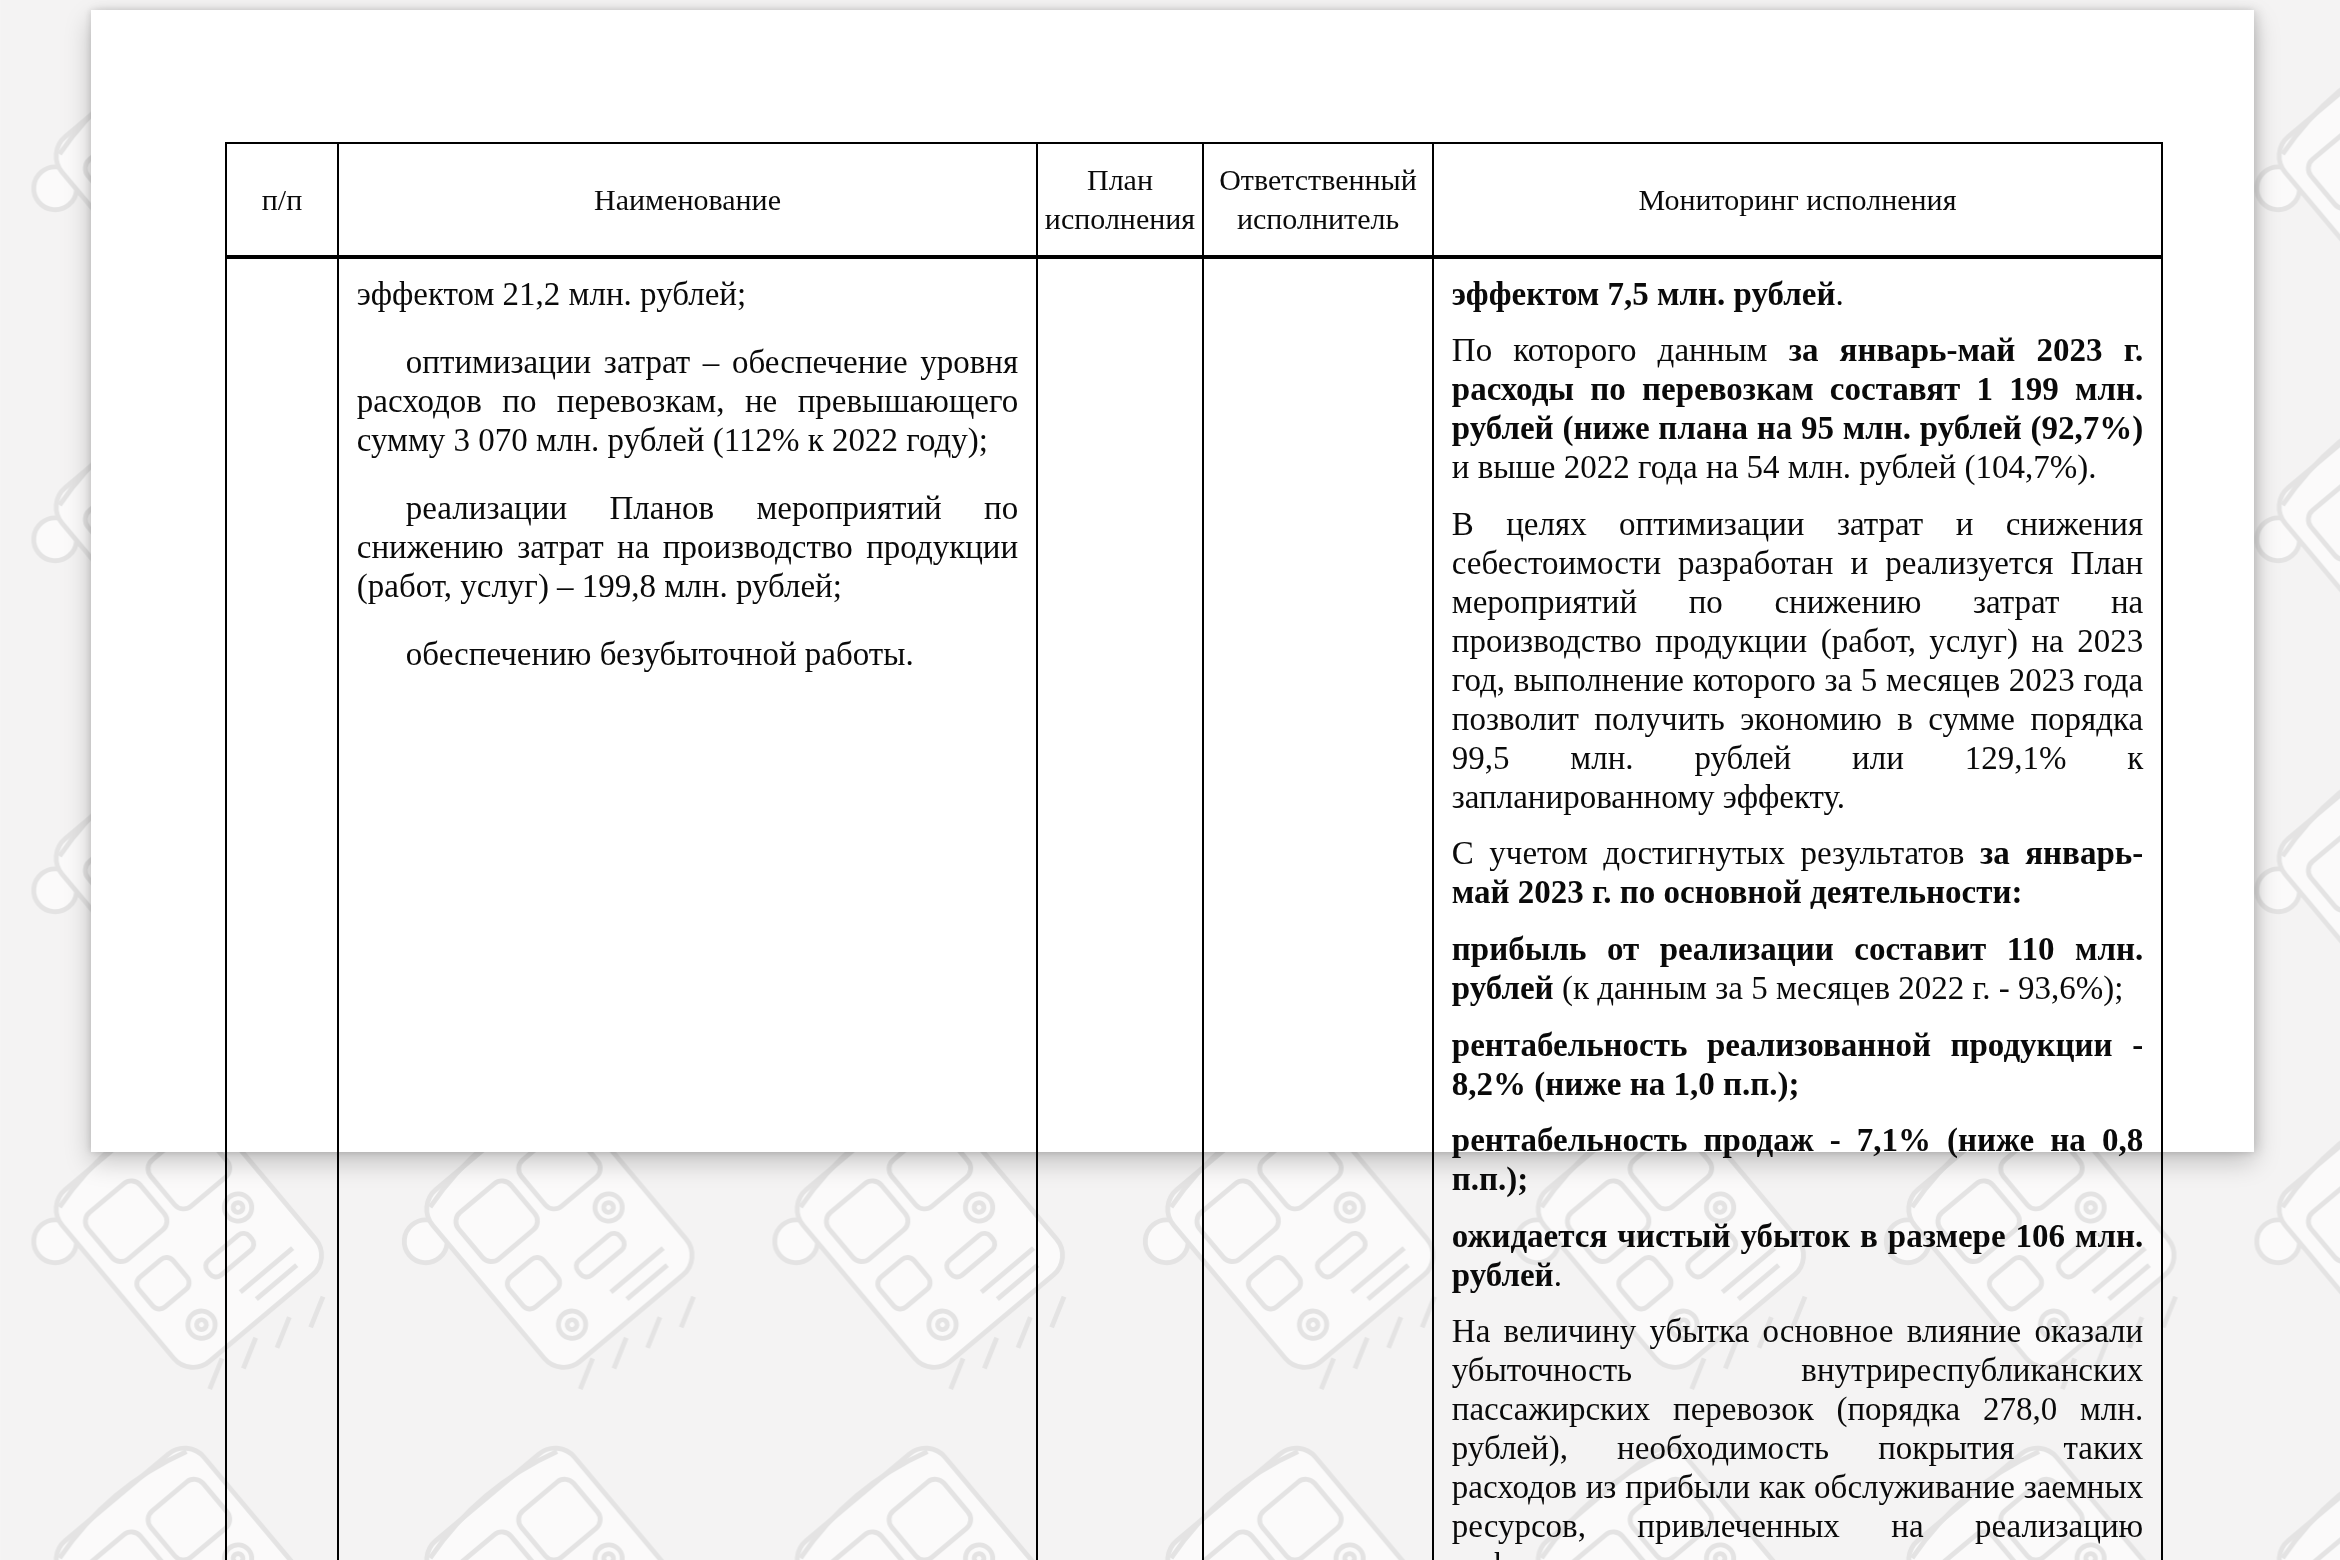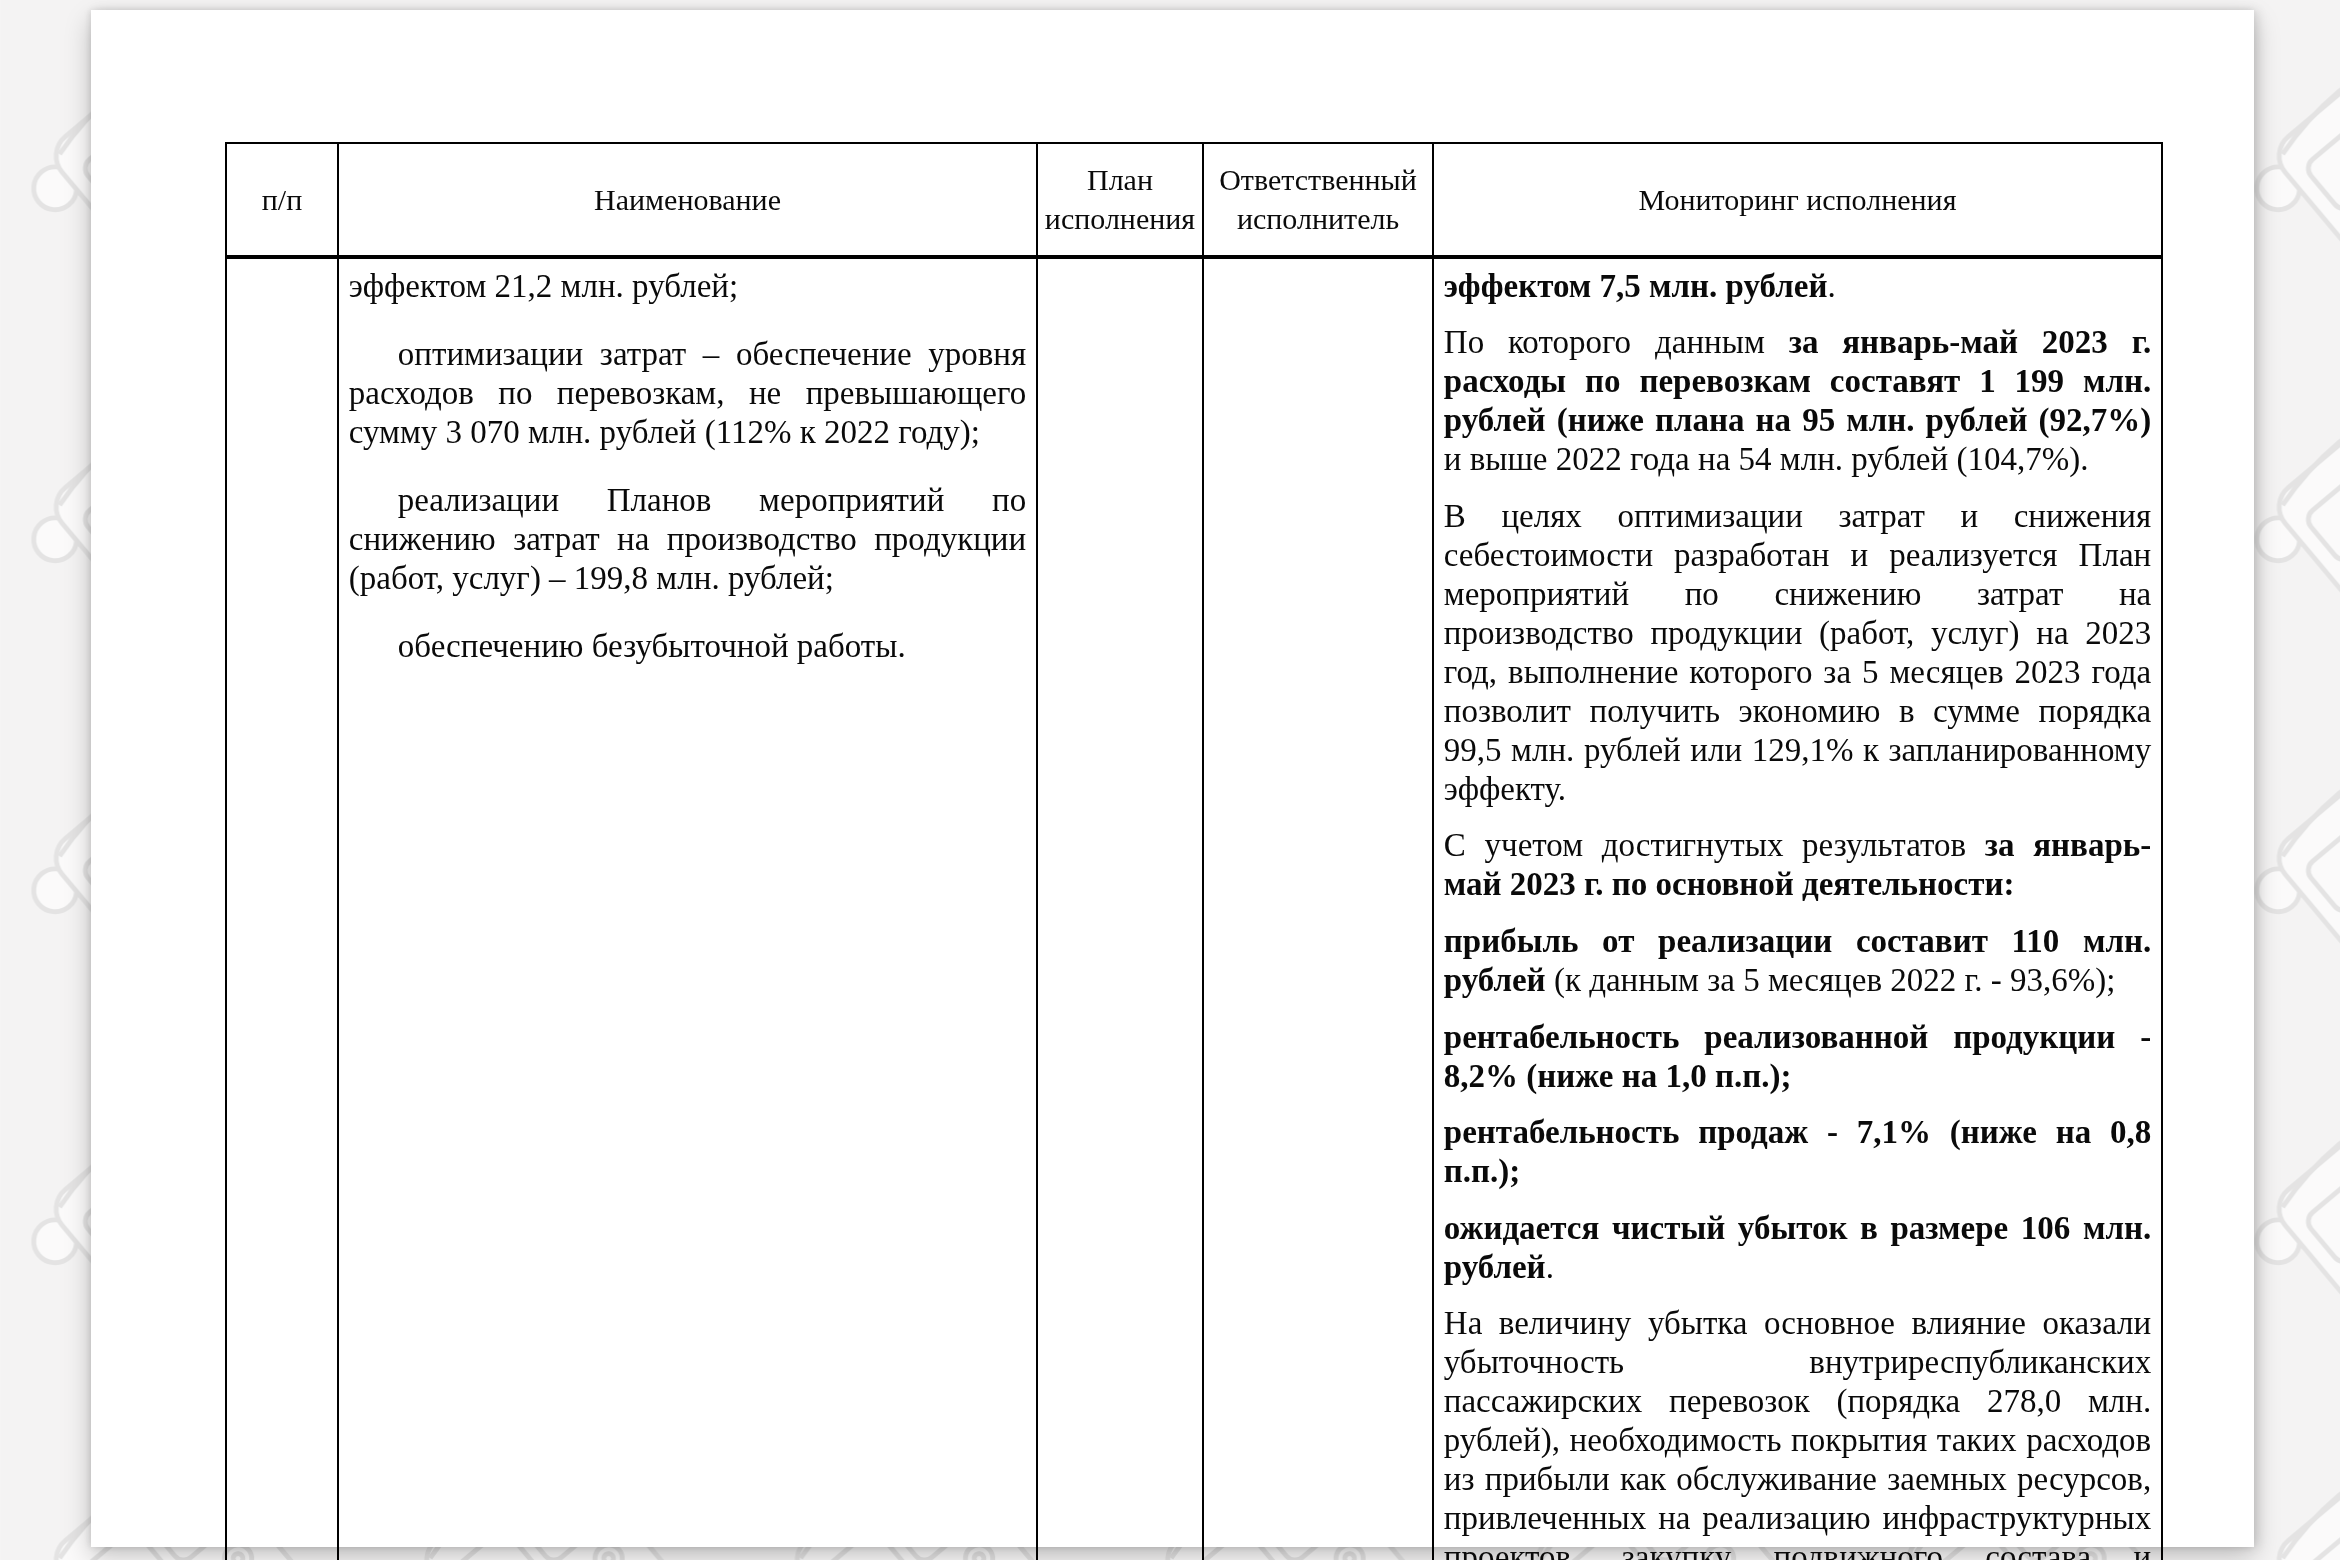--- a/index.html
+++ b/index.html
@@ -20,21 +20,21 @@
     position: absolute;
     left: 0; top: 0;
     width: 2341px; height: 1560px;
     display: block;
   }
   .page {
     position: absolute;
     left: 91px;
     top: 9.8px;
     width: 2163px;
-    height: 1537px;
+    height: 1142px;
     background: #ffffff;
     box-shadow: 0 9.8px 25px rgba(0,0,0,0.22), 3.9px 0 9.8px rgba(0,0,0,0.10), -2px 0 5.9px rgba(0,0,0,0.08);
   }
   table.doc-table {
     position: absolute;
     left: 134px;
     top: 132px;
     width: 1936px;
     height: 1349px;
     border-collapse: collapse;
@@ -56,21 +56,21 @@
     vertical-align: middle;
     padding: 0 5.9px;
   }
   .doc-table tr.body-row td {
     vertical-align: top;
     font-size: 33px;
     line-height: 39px;
     text-align: justify;
     padding: 7.8px 9.8px 0 9.8px;
   }
-  .para { margin: 0; }
+  .para { margin: 8px; }
   .name-cell .para { margin-bottom: 29px; }
   .monitoring-cell .para { margin-bottom: 17.6px; }
   .para.indent { text-indent: 49px; }
   .b { font-weight: 700; }
 </style>
 </head>
 <body>
 
 <div class="canvas">
 

